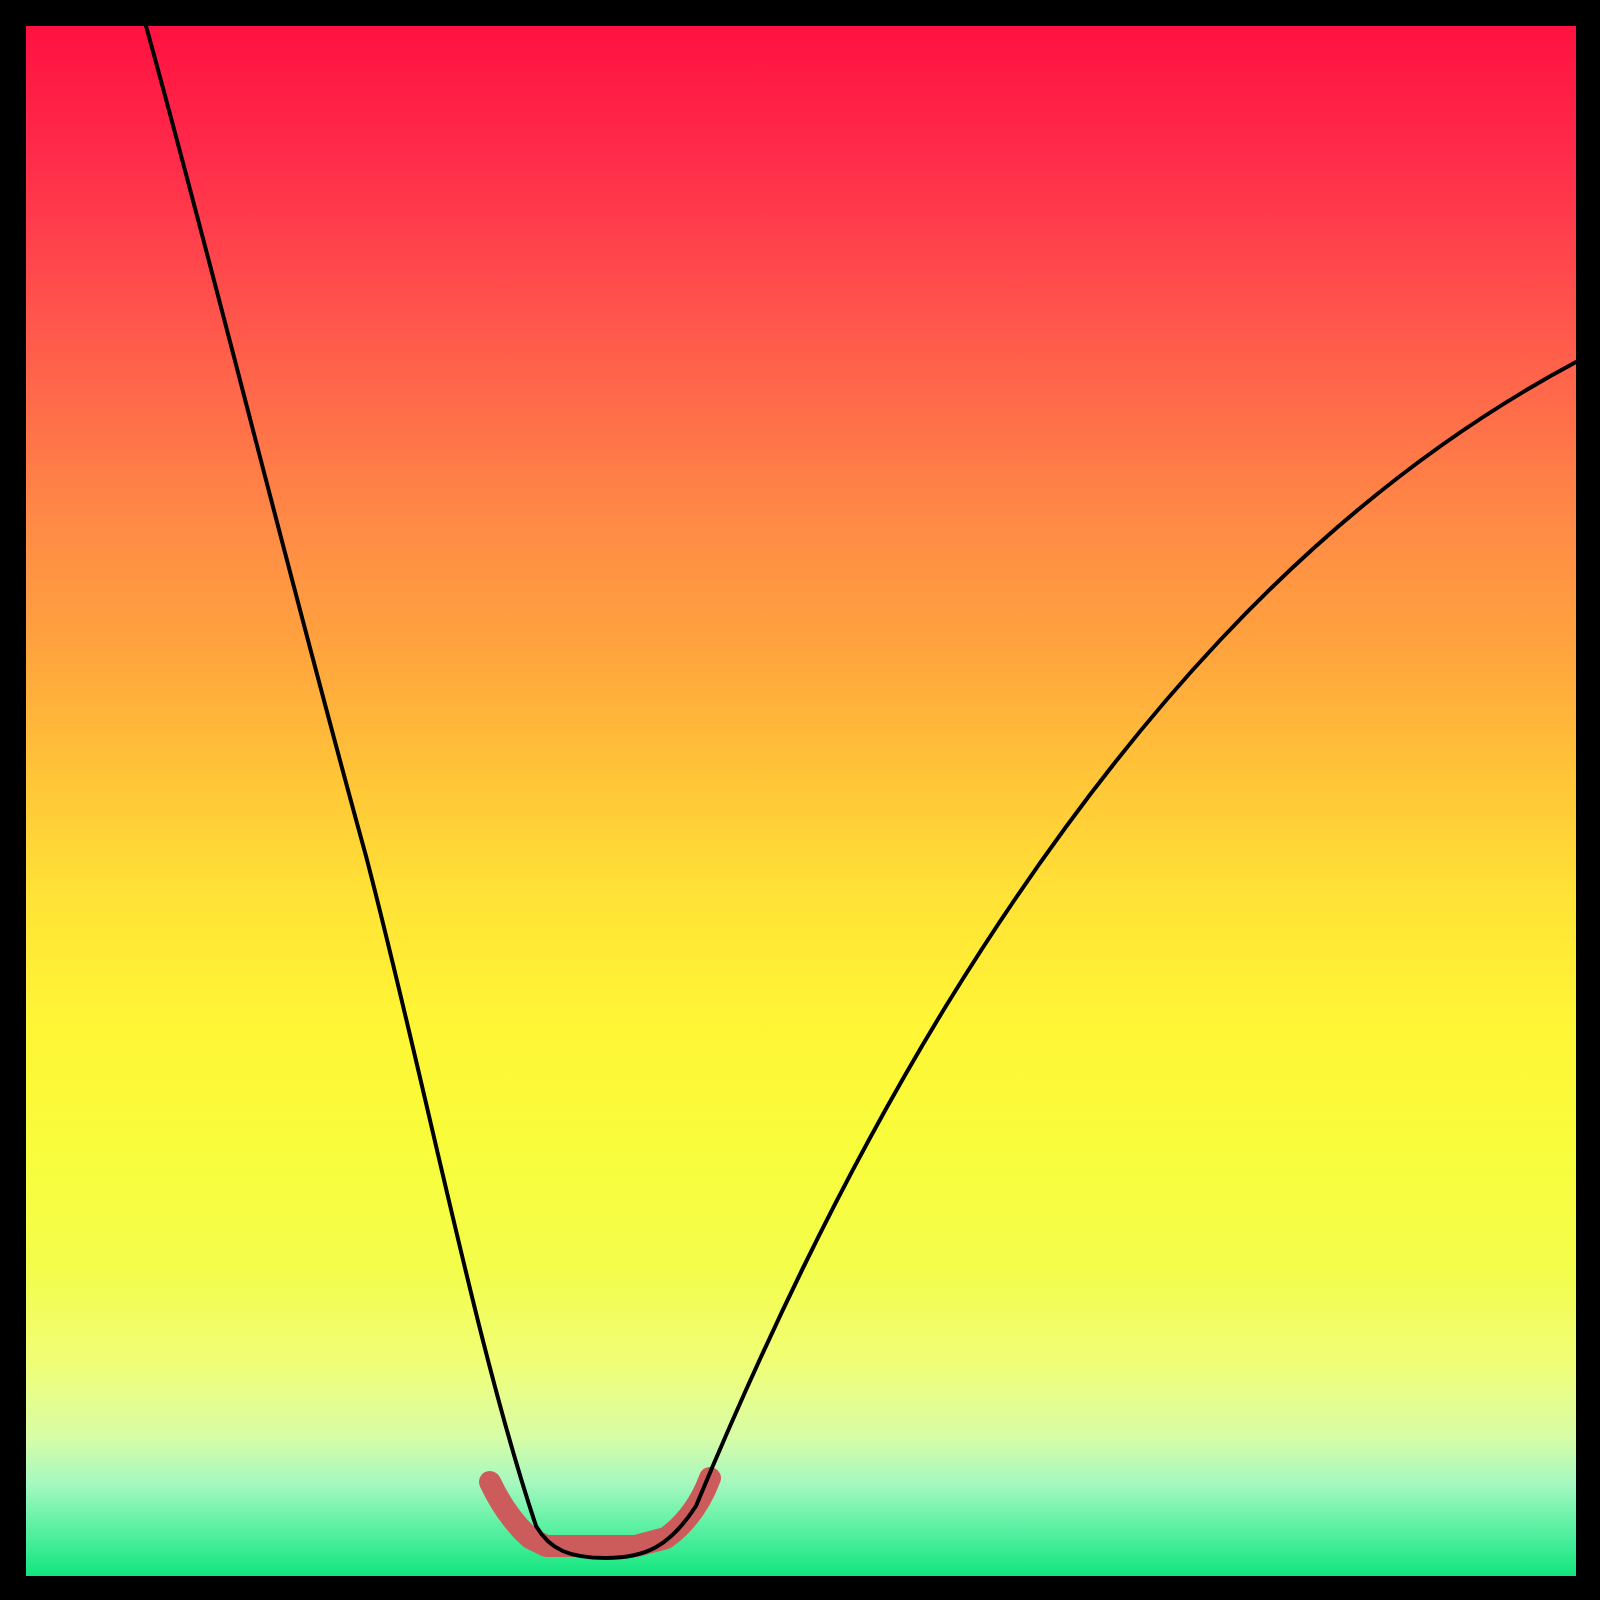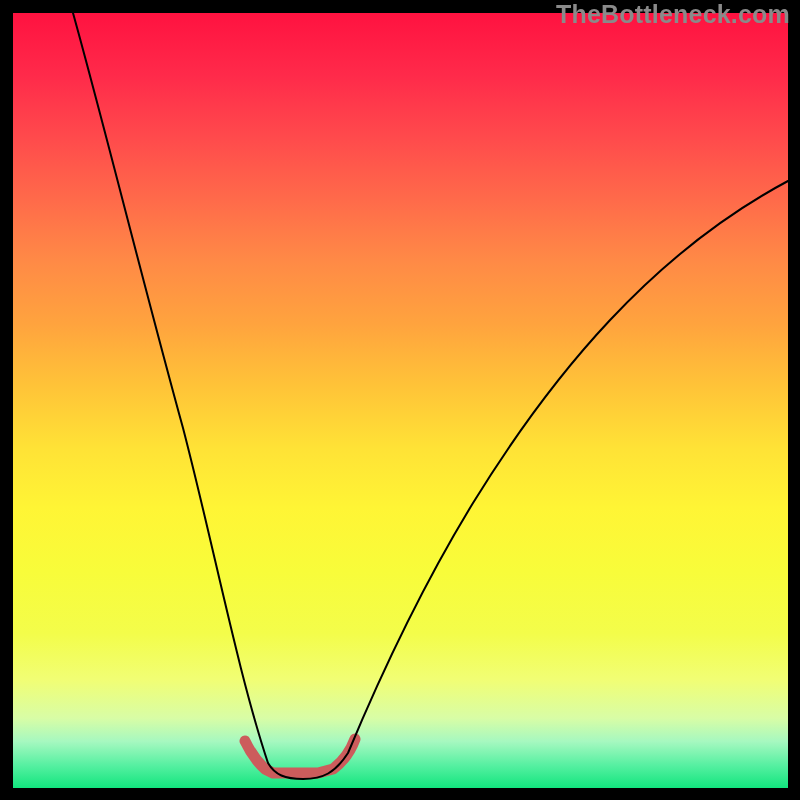--- a/index.html
+++ b/index.html
@@ -94,14 +94,13 @@
       <path class="curve-main" d="M 60 0
                C 92 115, 130 270, 170 415
                C 200 530, 225 660, 255 750
                C 262 762, 272 766, 290 766
                C 310 766, 322 760, 335 740
                C 365 668, 405 580, 460 490
                C 540 360, 640 240, 775 168"></path>
     </svg>
   </div>
 
-  <div class="watermark">TheBottleneck.com</div>
 </div>
 
 </body></html>

